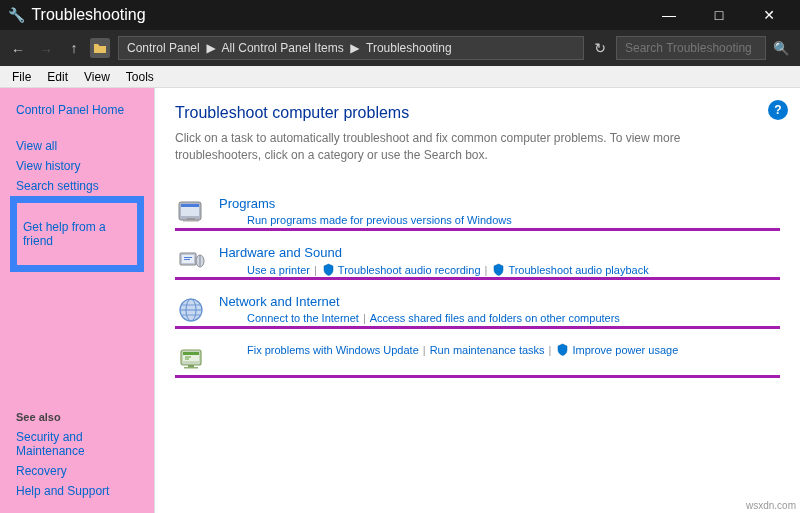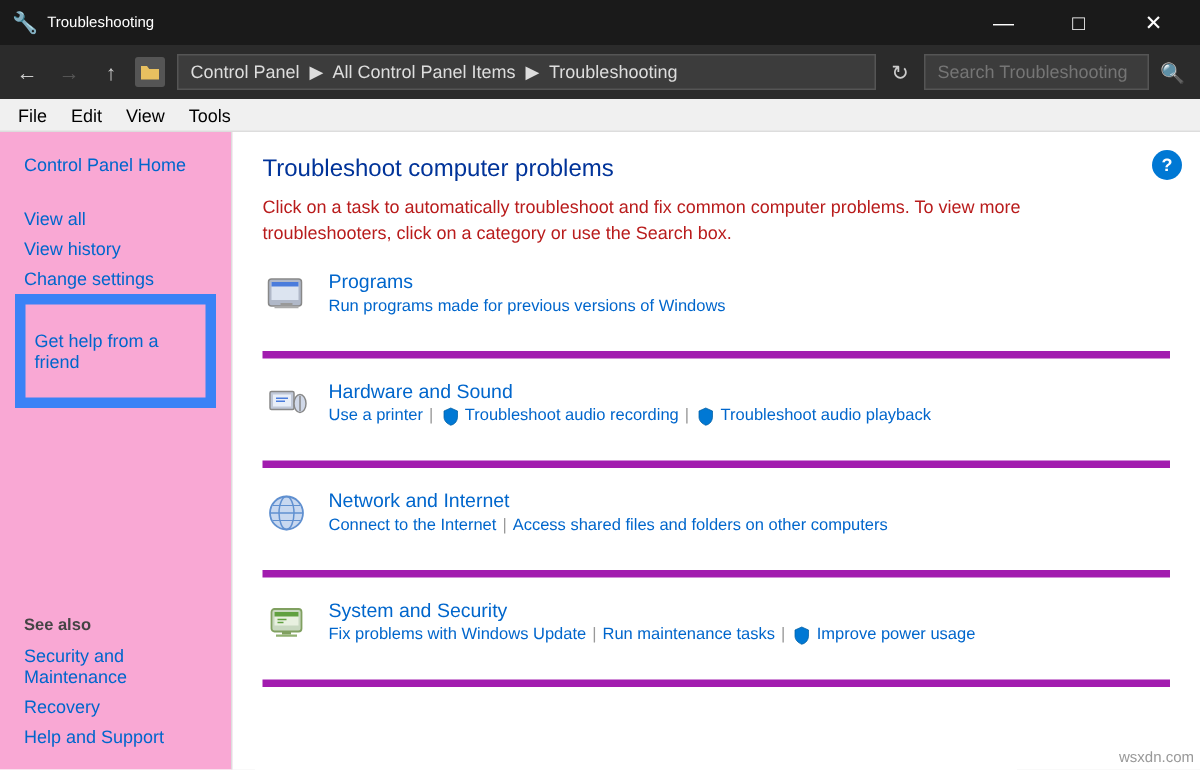--- a/index.html
+++ b/index.html
@@ -8,21 +8,21 @@
     
     .title-bar {
       background: #1a1a1a;
       height: 30px;
       display: flex;
       align-items: center;
       padding: 0 8px;
       color: #fff;
     }
     .title-bar-icon { margin-right: 6px; font-size: 14px; }
-    .title-bar-text { font-size: 10px; flex: 1; }
+    .title-bar-text { font-size: 16px; flex: 1; }
     .title-bar-controls { display: flex; gap: 4px; }
     .title-bar-btn {
       width: 46px; height: 30px;
       background: transparent;
       border: none;
       color: #fff;
       font-size: 14px;
       cursor: pointer;
       display: flex; align-items: center; justify-content: center;
     }
@@ -146,33 +146,33 @@
       position: relative;
     }
     .content-title {
       font-size: 16px;
       color: #003399;
       font-weight: normal;
       margin-bottom: 8px;
     }
     .content-desc {
       font-size: 12px;
-      color: #b91c1c;
-      margin-bottom: 16px;
+      color: #737373;
+      margin-bottom: 32px;
       max-width: 560px;
       line-height: 1.4;
     }
 
     
     .category-item {
       display: flex;
       align-items: flex-start;
       margin-bottom: 14px;
-      padding-bottom: 22px;
-      border-bottom: 5px solid #a21caf;
+      padding-bottom: 0;
+      border-bottom: 3px solid #a21caf;
     }
     .category-item:last-child { border-bottom: none; }
     .category-icon {
       width: 32px;
       height: 32px;
       margin-right: 12px;
       flex-shrink: 0;
       display: flex;
       align-items: center;
       justify-content: center;
@@ -183,23 +183,24 @@
       font-size: 13px;
       color: #0066cc;
       cursor: pointer;
       display: block;
       margin-bottom: 3px;
     }
     .category-links {
       font-size: 11px;
       color: #444;
       display: flex;
-      align-items: flex-start;
+      align-items: flex-end;
       flex-wrap: wrap;
       gap: 2px;
+      margin-left: 28px;
     }
     .cat-link {
       color: #0066cc;
       cursor: pointer;
     }
     .separator { color: #999; margin: 0 2px; }
 
     
     .shield-inline {
       display: inline-flex;
@@ -267,21 +268,21 @@
   <span class="menu-item">Tools</span>
 </div>
 
 <div class="main-layout">
 
   <div class="sidebar">
     <a class="sidebar-link">Control Panel Home</a>
     <div style="margin: 8px 0;"></div>
     <a class="sidebar-link">View all</a>
     <a class="sidebar-link">View history</a>
-    <a class="sidebar-link">Change settings</a>
+    <a class="sidebar-link">Search settings</a>
     <a class="sidebar-link highlighted">Get help from a friend</a>
 
     <div style="flex:1;"></div>
 
     <div class="sidebar-section-label">See also</div>
     <a class="sidebar-link">Security and Maintenance</a>
     <a class="sidebar-link">Recovery</a>
     <a class="sidebar-link">Help and Support</a>
   </div>
 
@@ -368,21 +369,20 @@
           <rect x="4" y="5" width="20" height="15" rx="2" fill="#c8d8c0" stroke="#80a060" stroke-width="1.2"></rect>
           <rect x="6" y="7" width="16" height="9" fill="#e8f0e0"></rect>
           <rect x="6" y="7" width="16" height="3" fill="#60a040"></rect>
           <rect x="11" y="20" width="6" height="2" fill="#80a060"></rect>
           <rect x="7" y="22" width="14" height="1.5" fill="#90b070"></rect>
           <line x1="8" y1="12" x2="14" y2="12" stroke="#60a040" stroke-width="1"></line>
           <line x1="8" y1="14" x2="12" y2="14" stroke="#60a040" stroke-width="1"></line>
         </svg>
       </div>
       <div class="category-content">
-        <a class="category-title">System and Security</a>
         <div class="category-links">
           <span class="cat-link">Fix problems with Windows Update</span>
           <span class="separator">|</span>
           <span class="cat-link">Run maintenance tasks</span>
           <span class="separator">|</span>
           <span class="shield-inline">
             <svg width="11" height="13" viewBox="0 0 11 13">
                 <path d="M5.5 1L1 3v4c0 2.5 2 4.5 4.5 5.5C10 11.5 10 7 10 7V3L5.5 1z" fill="#0078d4" stroke="#005fa3" stroke-width="0.5"></path>
               </svg>
           </span>

